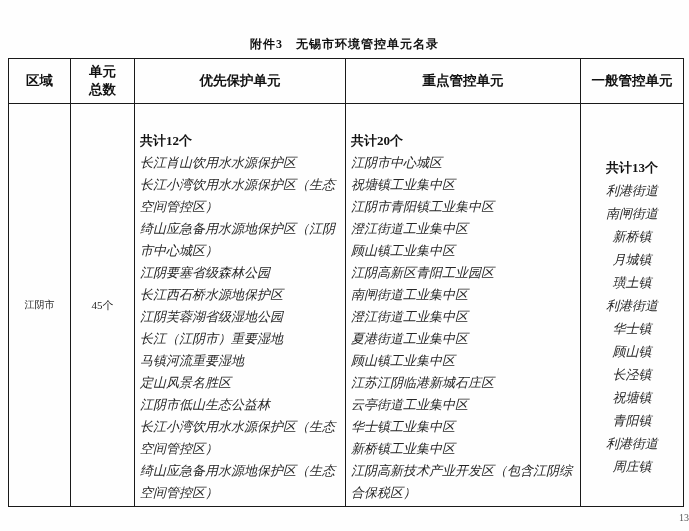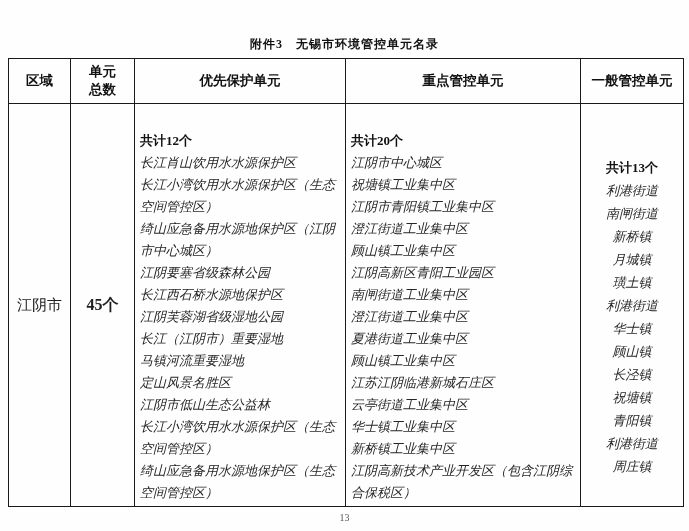--- a/index.html
+++ b/index.html
@@ -51,25 +51,25 @@
     line-height: 18px;
     color: #111;
   }
   .hdr-wrap {
     display: inline-block;
     width: 2.2em;
   }
   td.center-cell {
     text-align: center;
     vertical-align: middle;
-    font-size: 15px;
+    font-size: 10px;
   }
   td.bold-cell {
-    font-weight: bold;
-    font-size: 16px;
+    font-weight: normal;
+    font-size: 11px;
   }
   td.list-cell {
     vertical-align: top;
     text-align: left;
     line-height: 22px;
     height: 382px;
     padding-top: 4px;
   }
   td.list-cell-mid {
     vertical-align: middle;
@@ -83,21 +83,21 @@
   }
   .cell-line {
     color: #262626;
     font-style: italic;
   }
   .page-number {
     position: absolute;
     bottom: 8px;
     left: 0;
     width: 100%;
-    text-align: center;
+    text-align: right;
     font-size: 10px;
     color: #555;
     margin-top: 48px;
   }
 </style>
 </head>
 <body>
 
 <div class="page">
 

